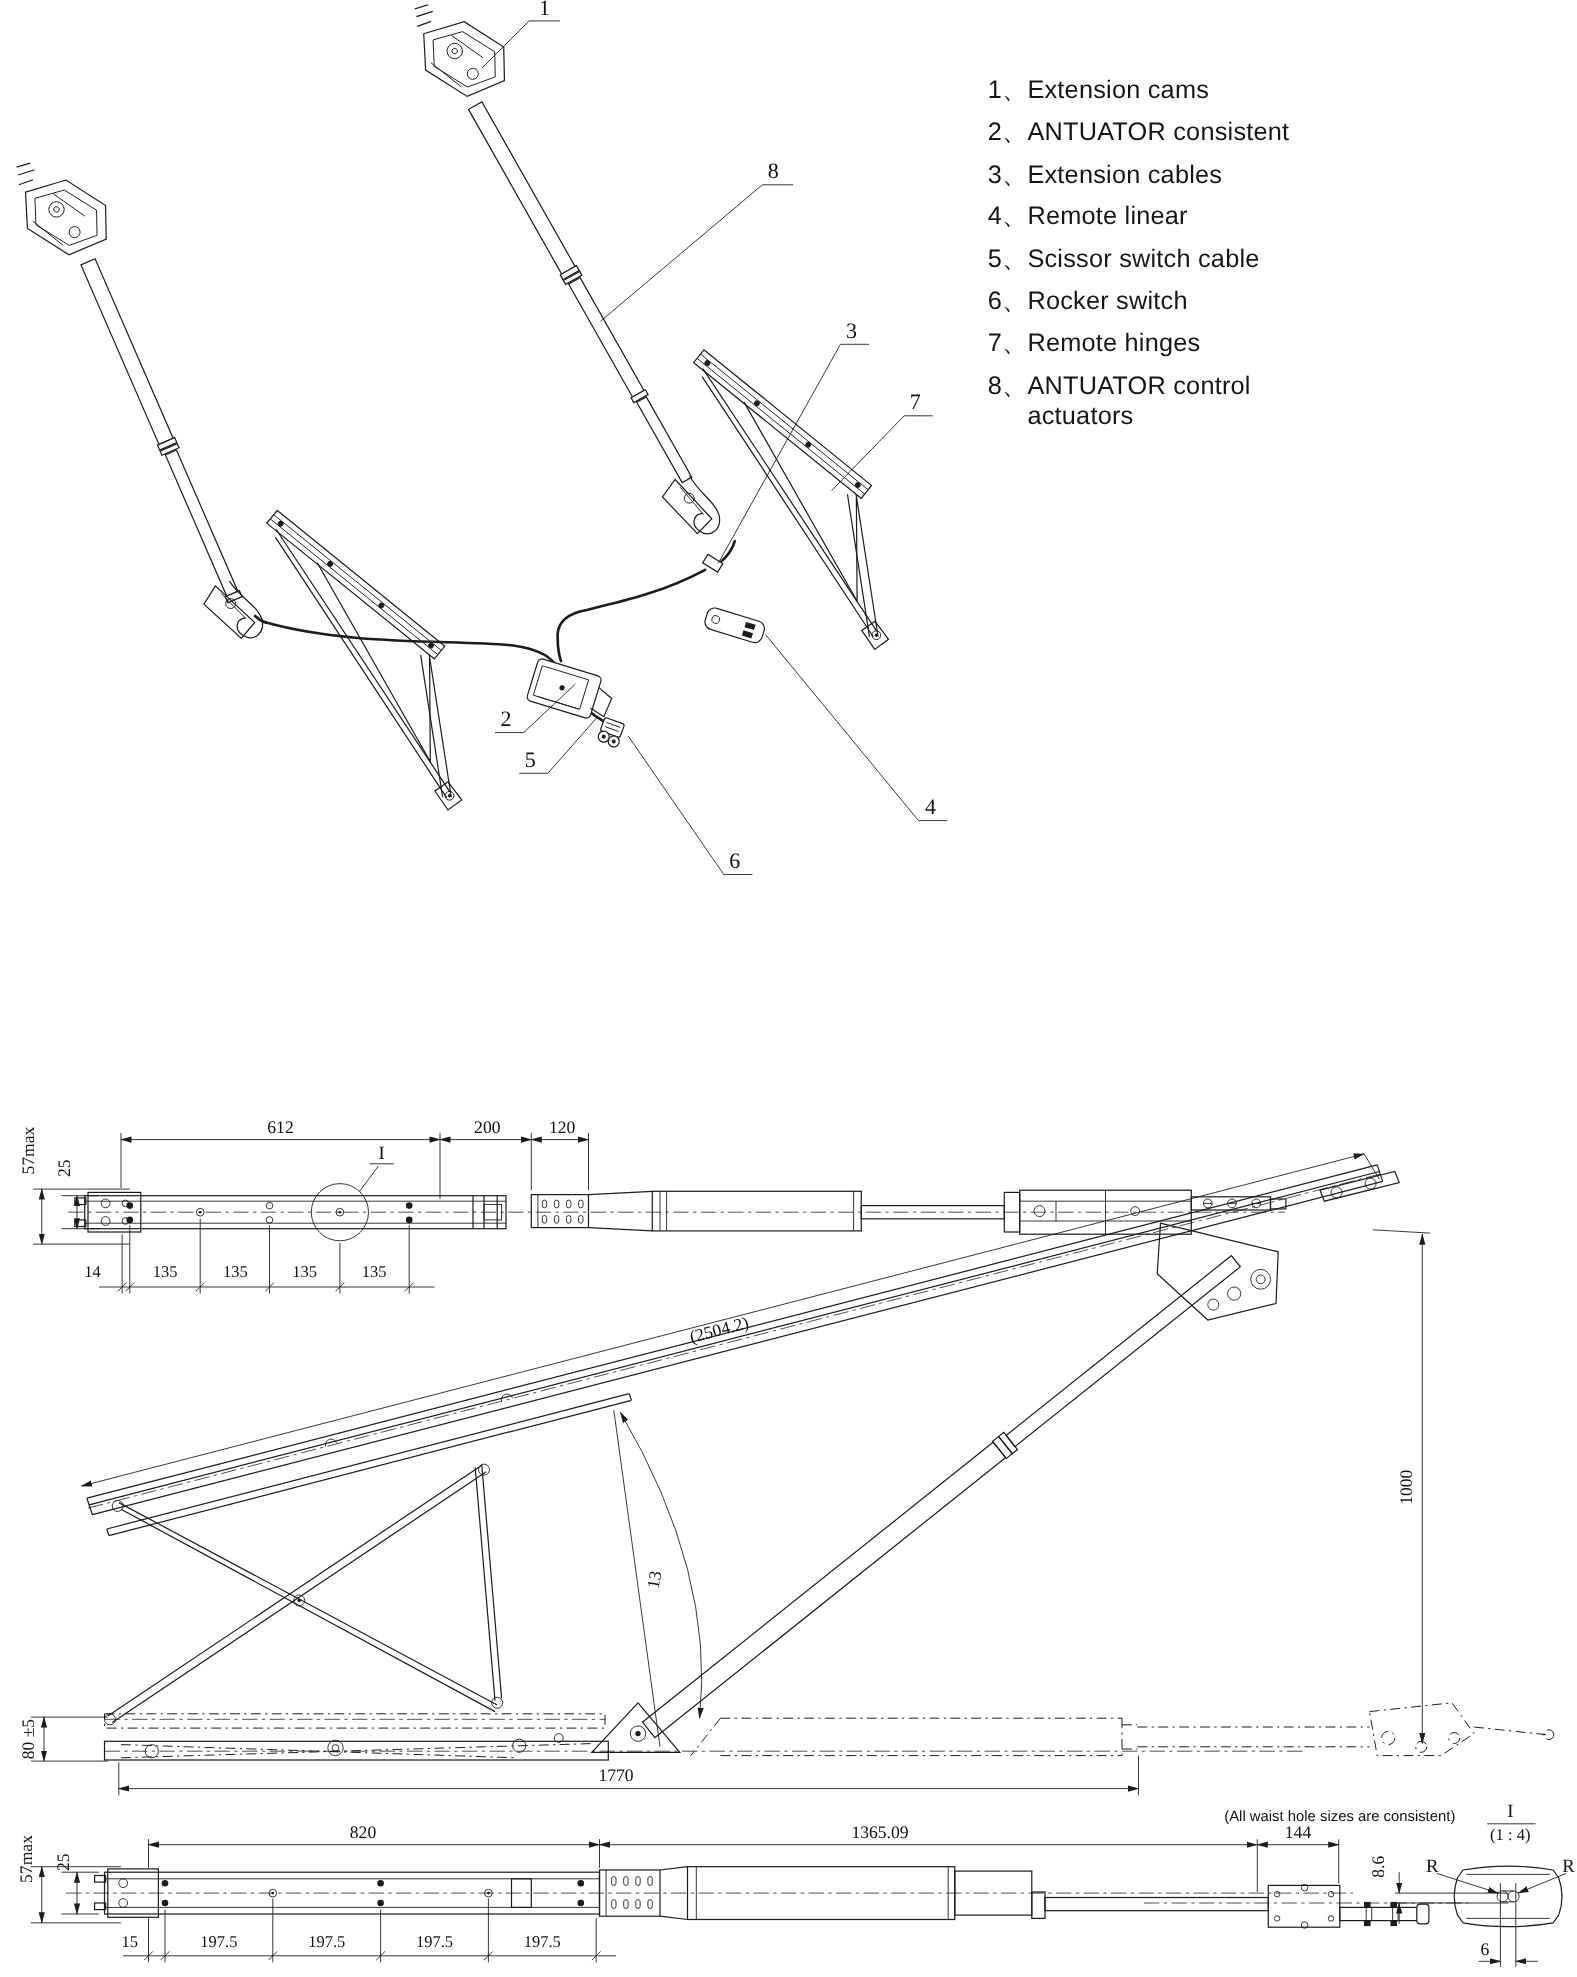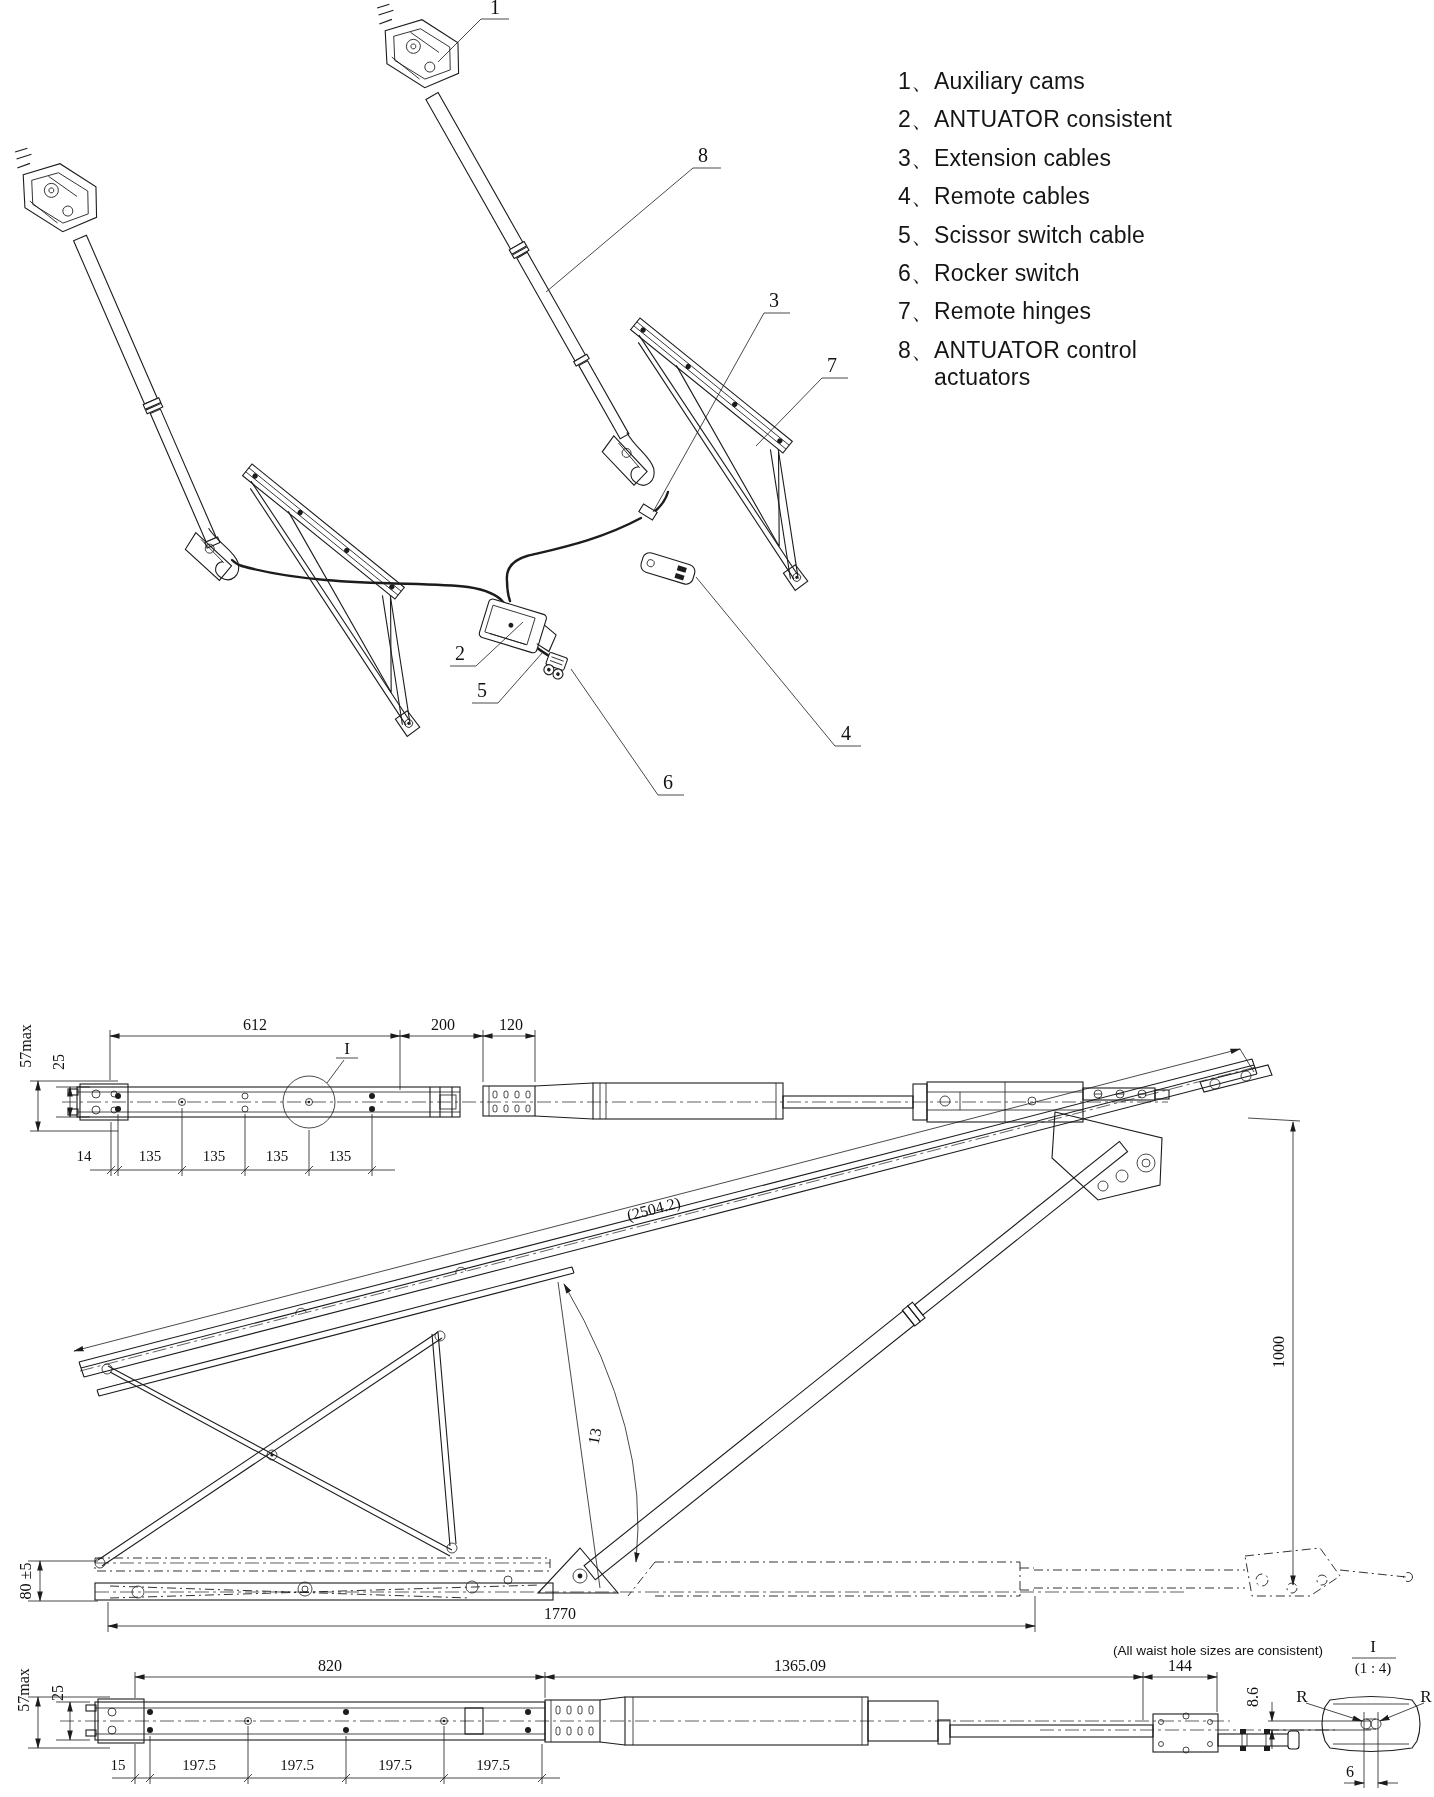--- a/index.html
+++ b/index.html
@@ -454,33 +454,33 @@
       <text class="dv" x="1373" y="1652" text-anchor="middle">I</text>
       <path class="thin" d="M1352,1658 L1396,1658"></path>
       <text class="dimtxt2" x="1373" y="1673" text-anchor="middle">(1 : 4)</text>
     </g>
   </g>
 </svg>
 
 <div id="parts-list">
   <div class="part-row">
     <span class="part-num">1、</span>
-    <span class="part-label">Auxiliary cams</span>
+    <span class="part-label">Extension cams</span>
   </div>
   <div class="part-row">
     <span class="part-num">2、</span>
     <span class="part-label">ANTUATOR consistent</span>
   </div>
   <div class="part-row">
     <span class="part-num">3、</span>
     <span class="part-label">Extension cables</span>
   </div>
   <div class="part-row">
     <span class="part-num">4、</span>
-    <span class="part-label">Remote cables</span>
+    <span class="part-label">Remote linear</span>
   </div>
   <div class="part-row">
     <span class="part-num">5、</span>
     <span class="part-label">Scissor switch cable</span>
   </div>
   <div class="part-row">
     <span class="part-num">6、</span>
     <span class="part-label">Rocker switch</span>
   </div>
   <div class="part-row">

